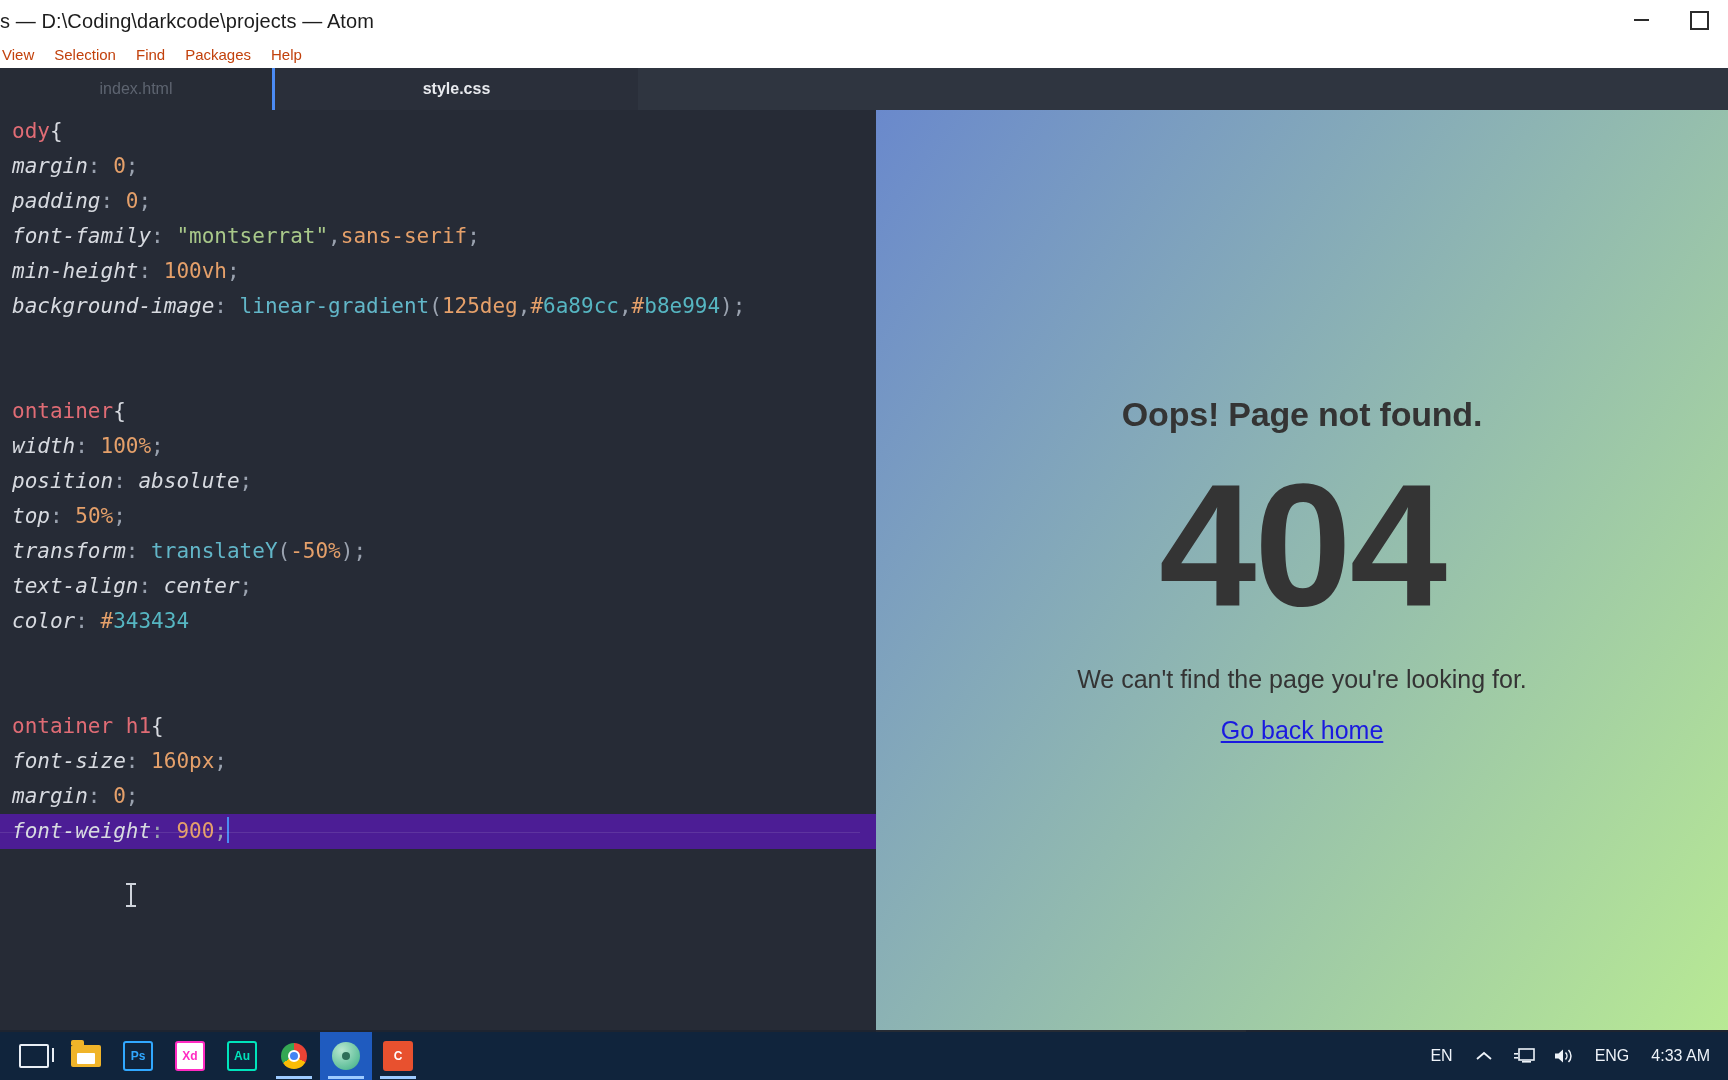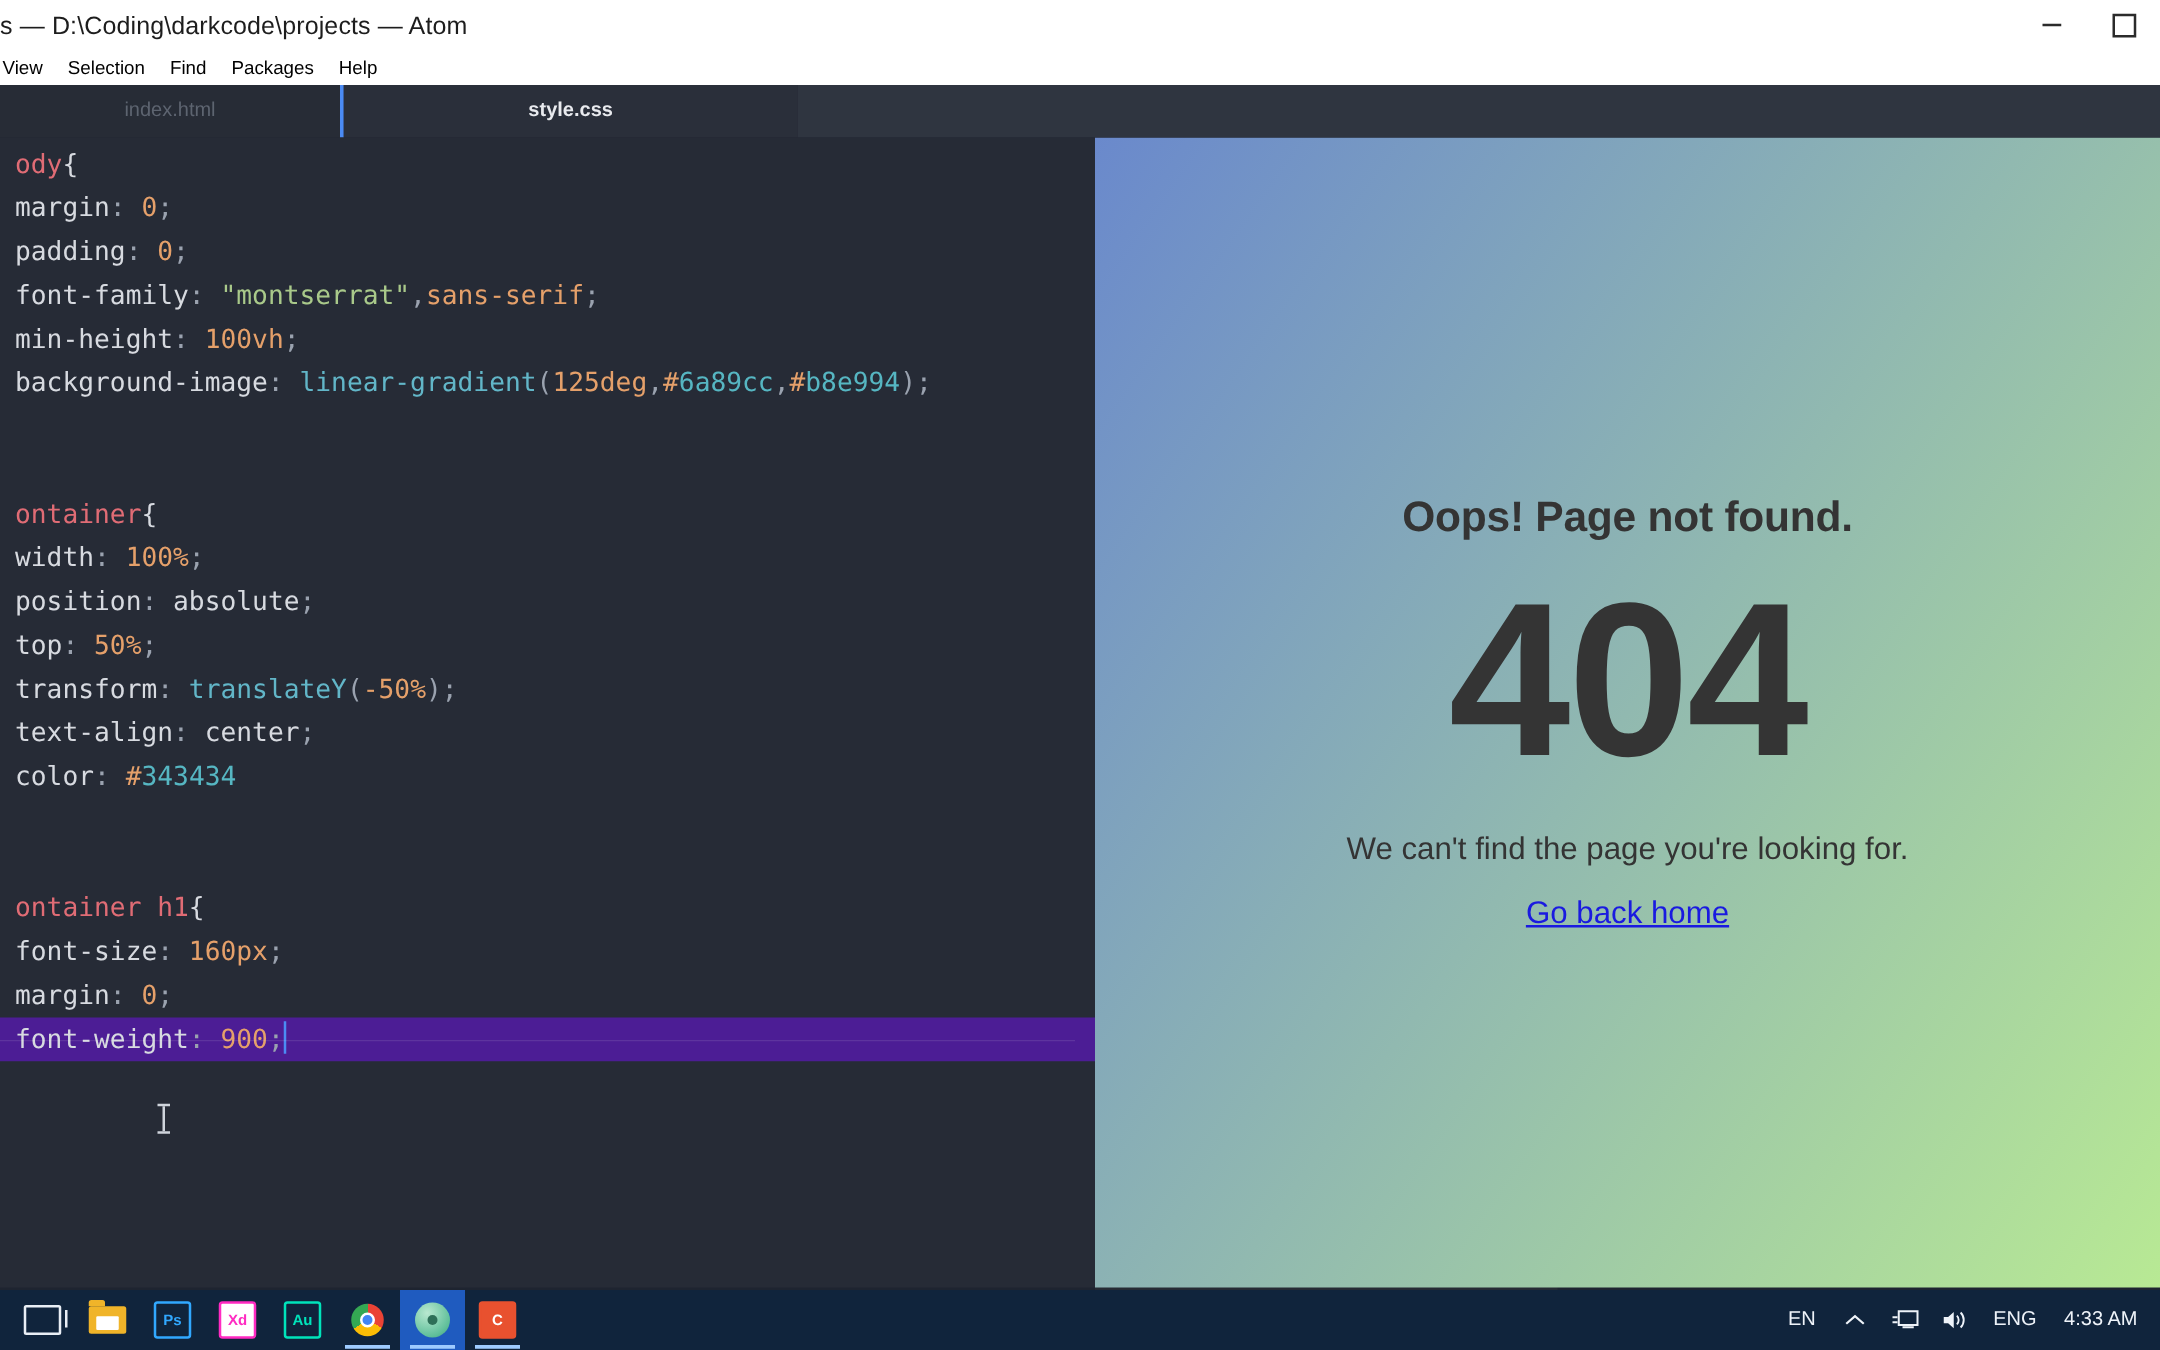--- a/index.html
+++ b/index.html
@@ -46,21 +46,21 @@
 
   
   .menubar {
     position: absolute; left: 0; top: 40px;
     width: 1728px; height: 28px;
     background: #ffffff;
     border-bottom: 1px solid #dcdcdc;
     display: flex; align-items: center;
   }
   .menu-item {
-    font-size: 15px; color: #000000;
+    font-size: 15px; color: #c2410c;
     padding: 2px 10px;
     white-space: nowrap;
   }
   .menu-item:first-child { padding-left: 2px; }
 
   
   .tabbar {
     position: absolute; left: 0; top: 68px;
     width: 1728px; height: 42px;
     background: #222731;
@@ -104,21 +104,21 @@
     font-family: "DejaVu Sans Mono", monospace;
     font-size: 21px;
     line-height: 35px;
     white-space: pre;
     padding-top: 4px;
   }
   .ln { height: 35px; padding-left: 12px; }
   .ln.cursorline { background: #4c1d95; }
   .sel    { color: #e06c75; }       
   .tag    { color: #e06c75; }
-  .prop   { color: #d7dae0; }
+  .prop   { color: #d7dae0; font-style: italic; }
   .punc   { color: #9aa2af; }
   .val    { color: #e5a06a; }
   .str    { color: #a9c98a; }
   .num    { color: #e5a06a; }
   .func   { color: #62b6c8; }
   .hex    { color: #56b6c2; }
   .hash   { color: #e5a06a; }
   .brace  { color: #d7dae0; }
 
   .caret {

